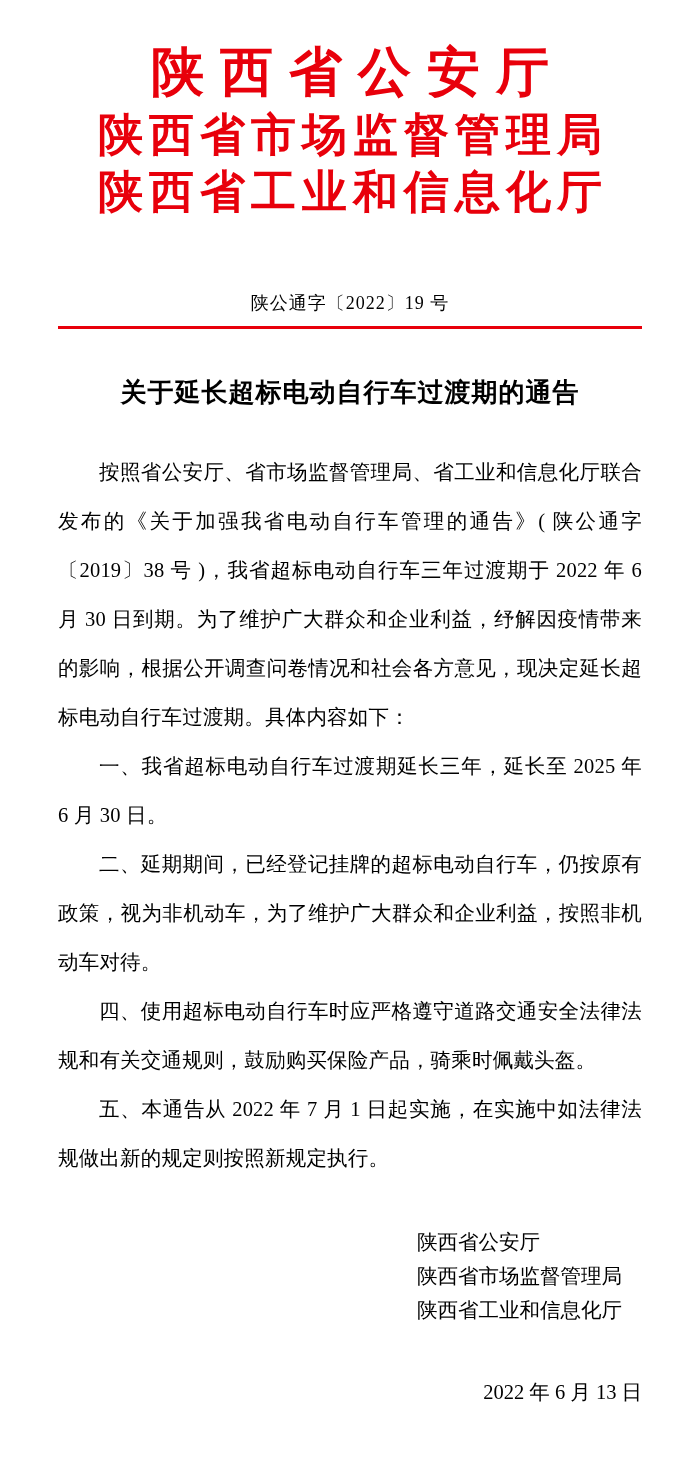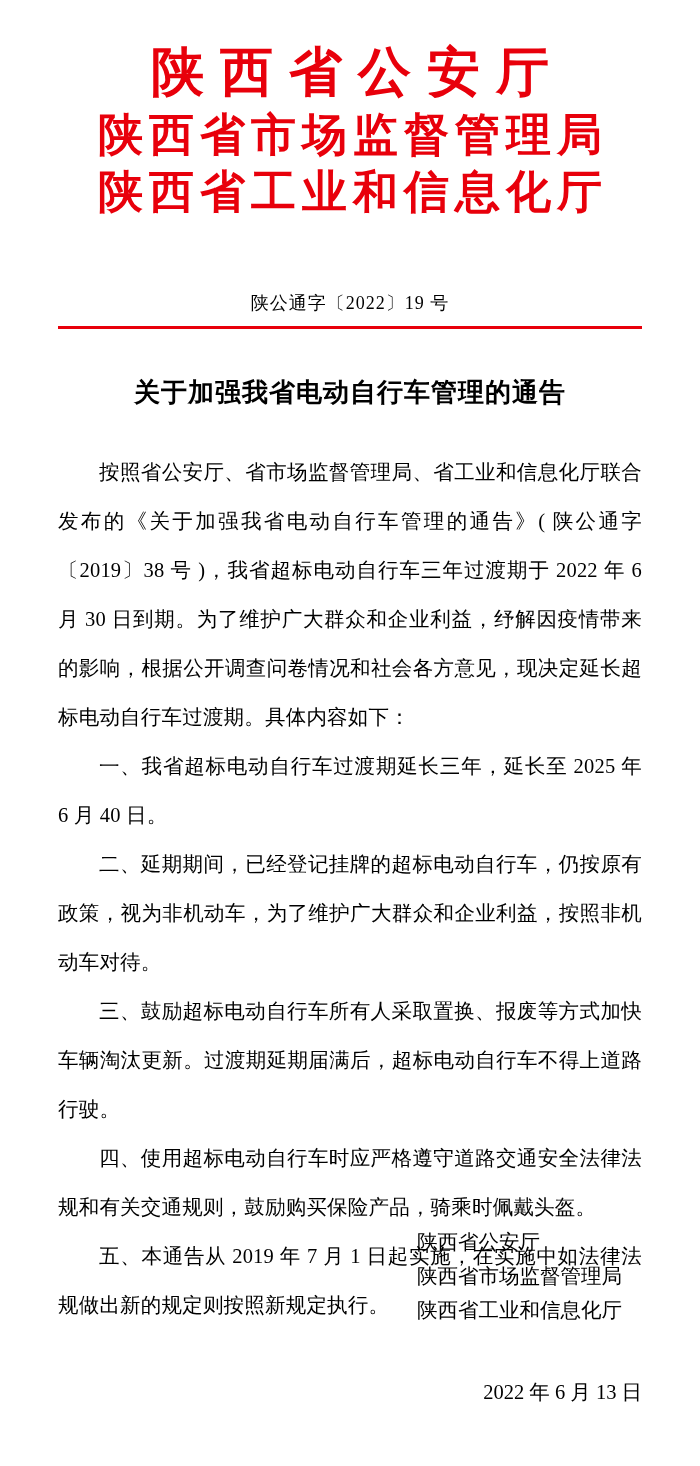--- a/index.html
+++ b/index.html
@@ -123,29 +123,28 @@
     <div class="masthead-line l1">陕西省公安厅</div>
     <div class="masthead-line l2">陕西省市场监督管理局</div>
     <div class="masthead-line l3">陕西省工业和信息化厅</div>
   </div>
 
   <div class="docnum-block">
     <div class="docnum">陕公通字〔2022〕19 号</div>
     <div class="red-rule"></div>
   </div>
 
-  <div class="doc-title">关于加强我省电动自行车管理的通告</div>
+  <div class="doc-title">关于延长超标电动自行车过渡期的通告</div>
 
   <div class="body-text">
     <p>按照省公安厅、省市场监督管理局、省工业和信息化厅联合发布的《关于加强我省电动自行车管理的通告》( 陕公通字〔2019〕38 号 )，我省超标电动自行车三年过渡期于 2022 年 6 月 30 日到期。为了维护广大群众和企业利益，纾解因疫情带来的影响，根据公开调查问卷情况和社会各方意见，现决定延长超标电动自行车过渡期。具体内容如下：</p>
-    <p>一、我省超标电动自行车过渡期延长三年，延长至 2025 年 6 月 40 日。</p>
+    <p>一、我省超标电动自行车过渡期延长三年，延长至 2025 年 6 月 30 日。</p>
     <p>二、延期期间，已经登记挂牌的超标电动自行车，仍按原有政策，视为非机动车，为了维护广大群众和企业利益，按照非机动车对待。</p>
-    <p>三、鼓励超标电动自行车所有人采取置换、报废等方式加快车辆淘汰更新。过渡期延期届满后，超标电动自行车不得上道路行驶。</p>
     <p>四、使用超标电动自行车时应严格遵守道路交通安全法律法规和有关交通规则，鼓励购买保险产品，骑乘时佩戴头盔。</p>
-    <p>五、本通告从 2019 年 7 月 1 日起实施，在实施中如法律法规做出新的规定则按照新规定执行。</p>
+    <p>五、本通告从 2022 年 7 月 1 日起实施，在实施中如法律法规做出新的规定则按照新规定执行。</p>
   </div>
 
   <div class="signature">
     <div>陕西省公安厅</div>
     <div>陕西省市场监督管理局</div>
     <div>陕西省工业和信息化厅</div>
   </div>
 
   <div class="sig-date">2022 年 6 月 13 日</div>
 

